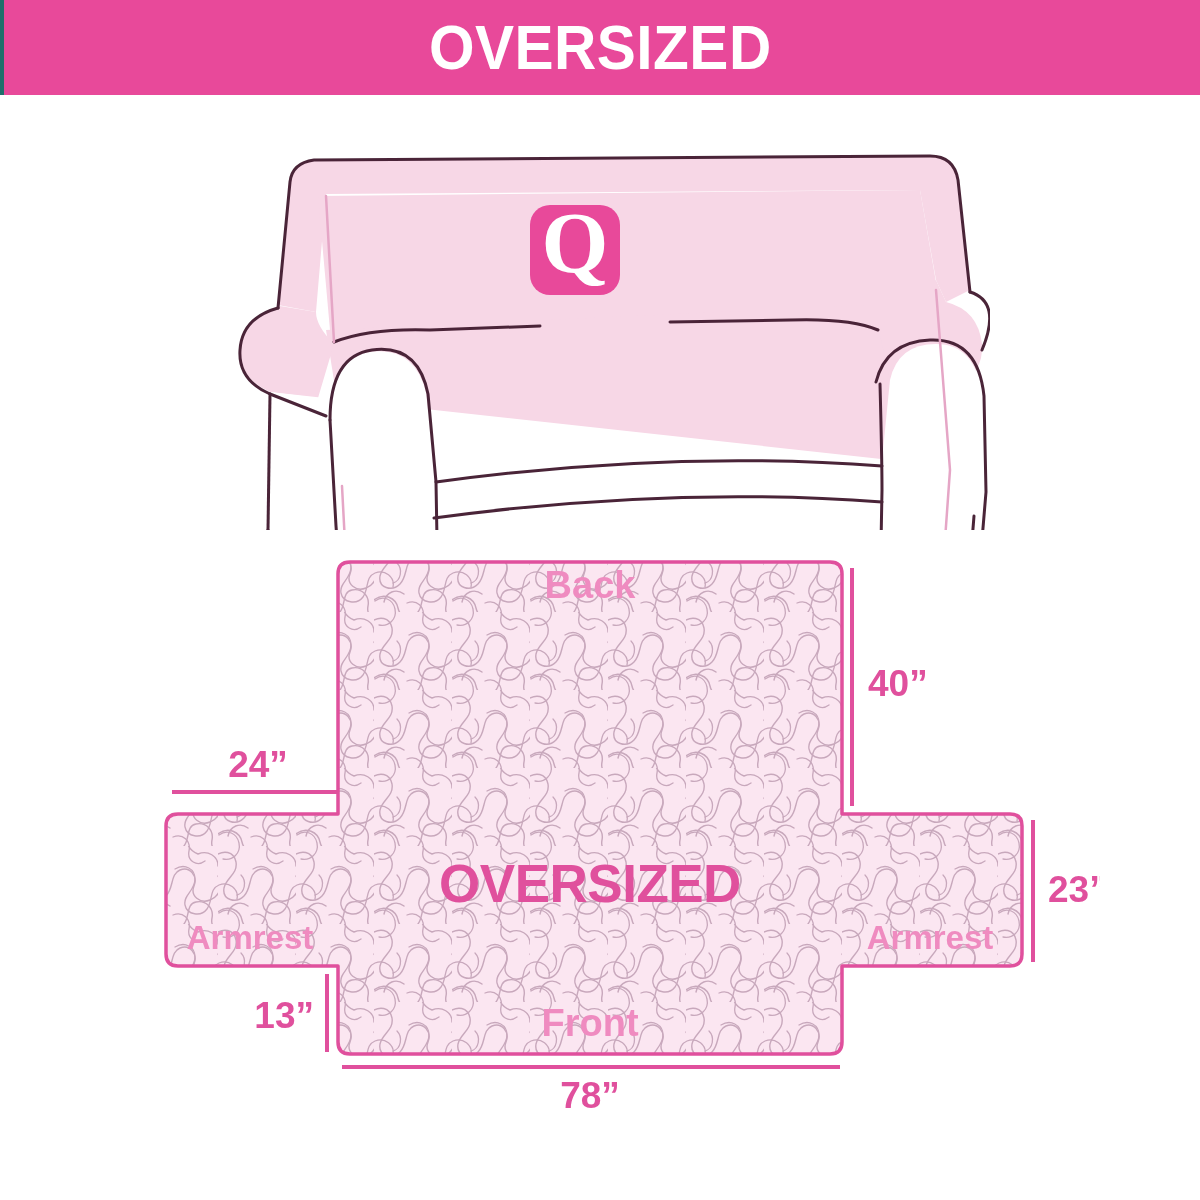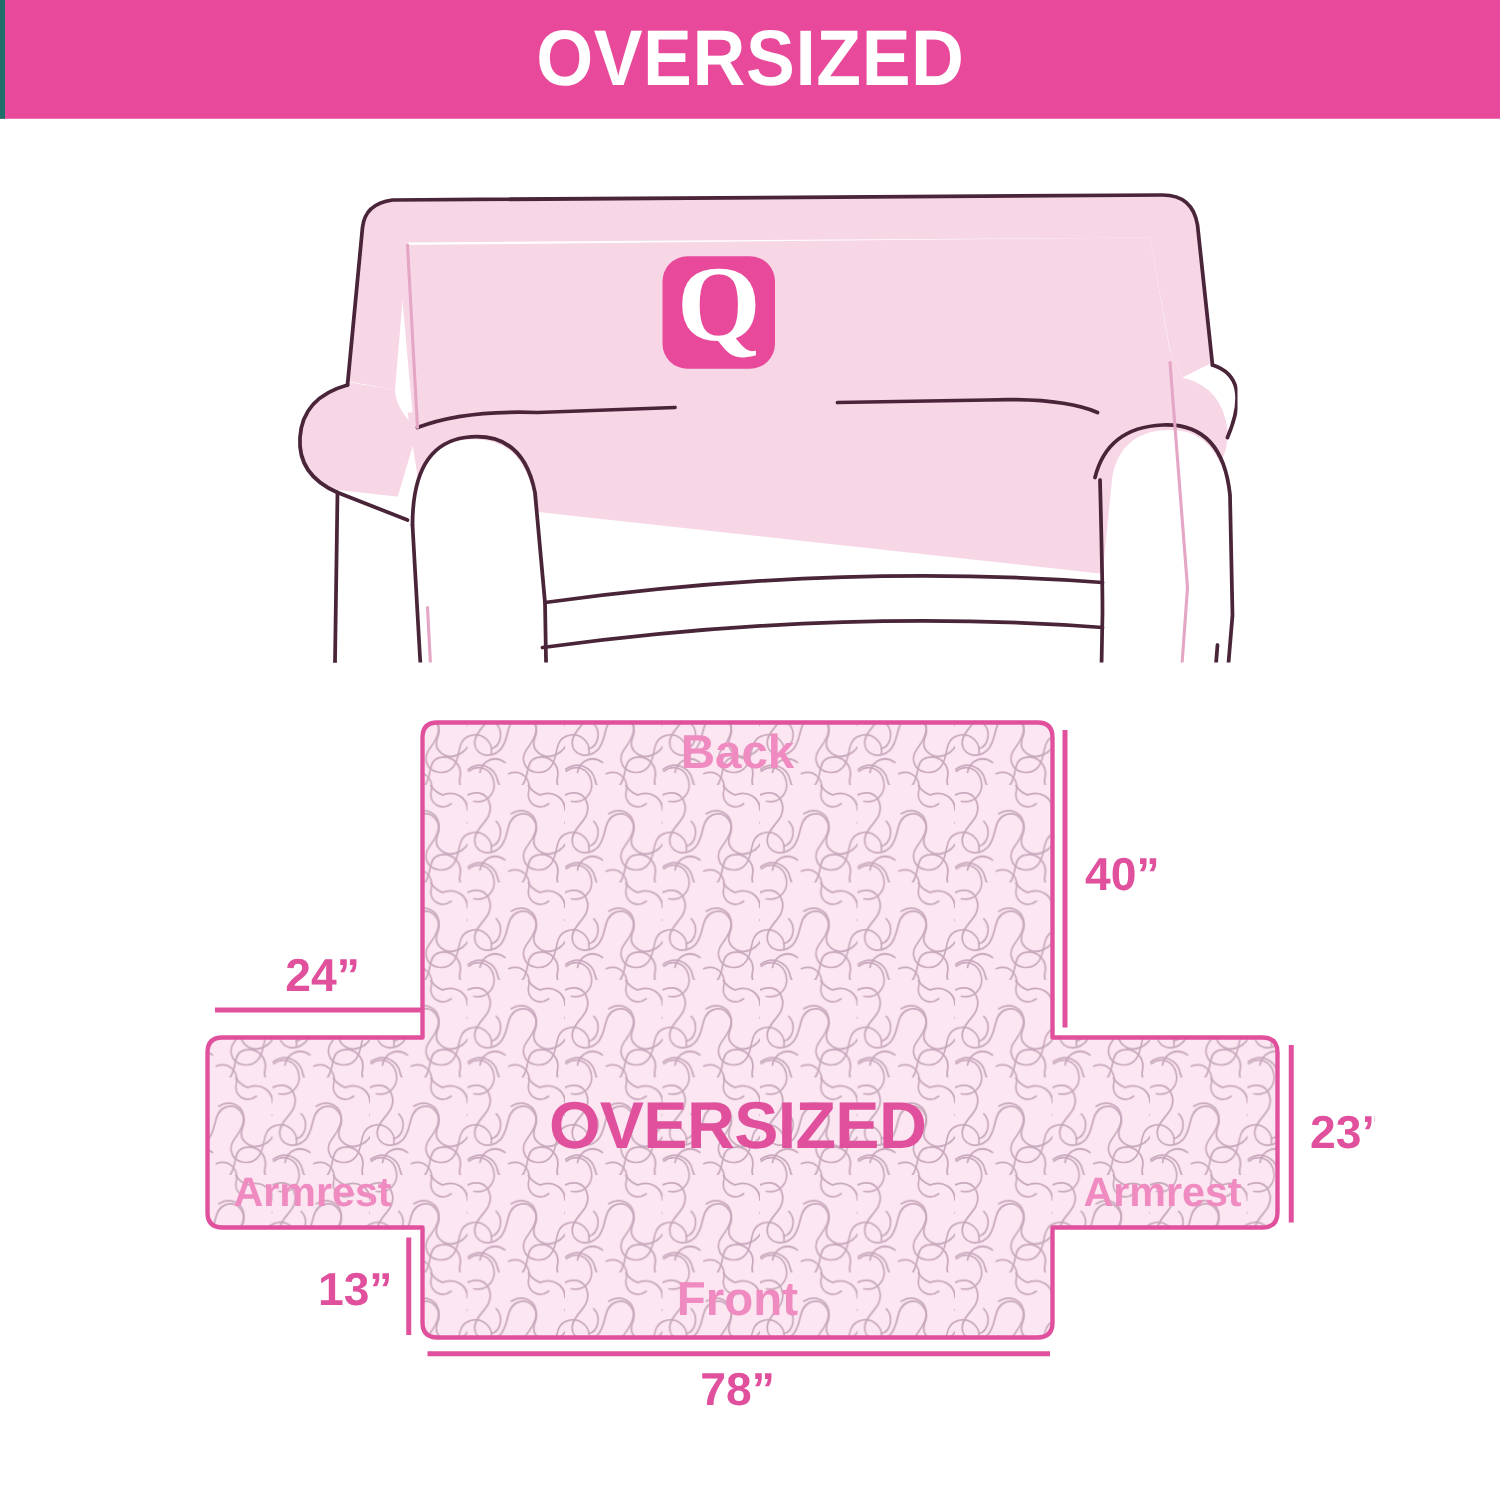--- a/index.html
+++ b/index.html
@@ -55,21 +55,21 @@
     top: 130px;
     width: 760px;
     height: 400px;
   }
   #sofa-illustration svg { display: block; }
 
   
   #pattern-diagram {
     position: absolute;
     left: 140px;
-    top: 550px;
+    top: 534px;
     width: 960px;
     height: 600px;
     text-decoration: underline;
   }
   #pattern-diagram svg { display: block; }
 
   .dim-text {
     font-family: "Liberation Sans", sans-serif;
     font-weight: bold;
     fill: #e0509d;

